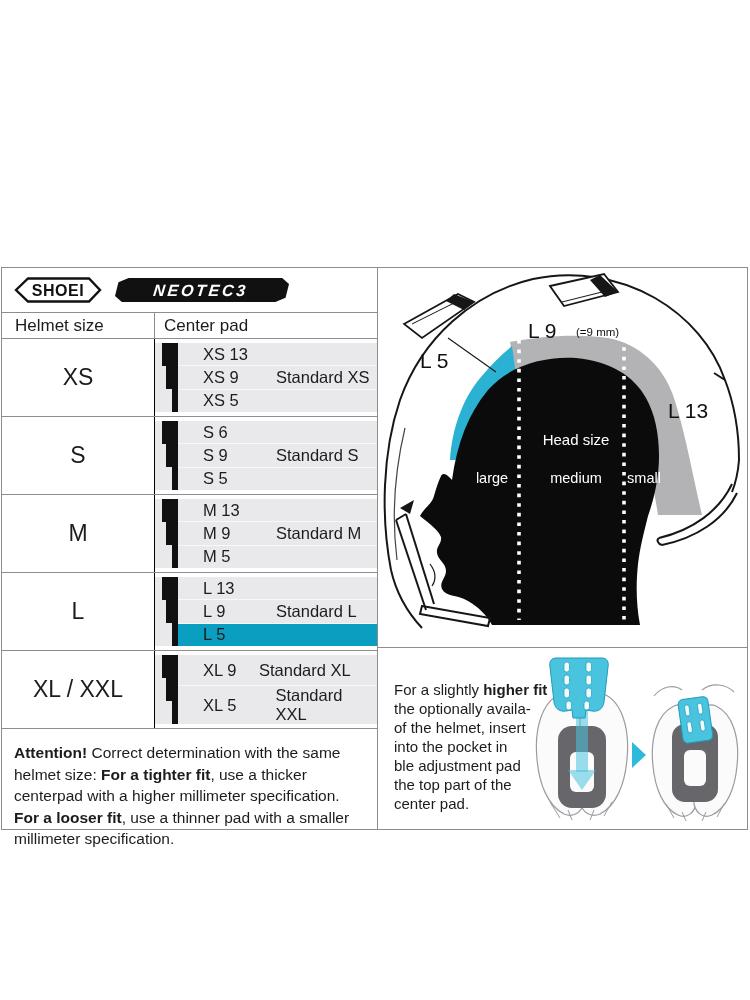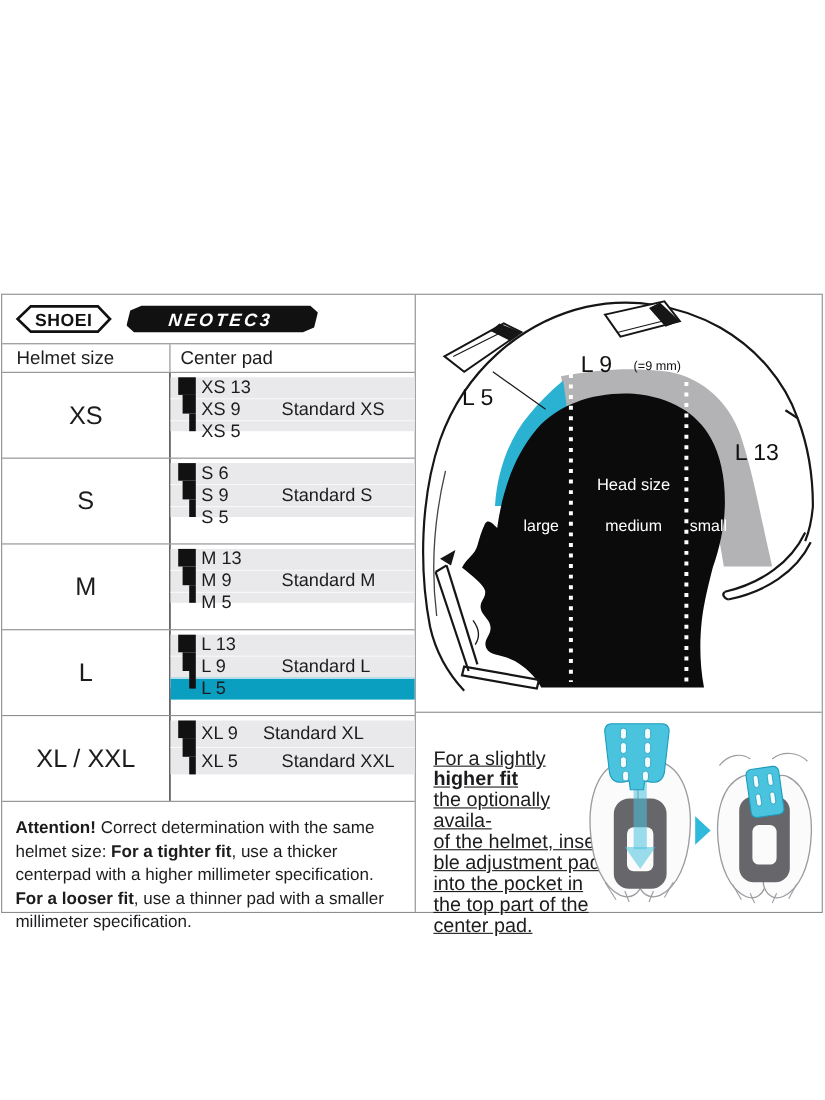--- a/index.html
+++ b/index.html
@@ -10,37 +10,37 @@
   
   .left-col{position:absolute;left:0;top:0;width:375px;height:100%;border-right:1px solid #8d8d91;}
   .logo-row{height:45px;border-bottom:1px solid #8d8d91;display:flex;align-items:center;gap:12px;padding-left:11px;box-sizing:border-box;}
   .col-headers{height:25px;border-bottom:1px solid #8d8d91;display:flex;font-size:17px;}
   .col-headers .c1{width:153px;border-right:1px solid #8d8d91;box-sizing:border-box;display:flex;align-items:center;padding-left:13px;}
   .col-headers .c2{flex:1;display:flex;align-items:center;padding-left:9px;}
   .size-group{height:78px;border-bottom:1px solid #8d8d91;display:flex;box-sizing:border-box;}
   .size-cell{width:153px;border-right:1px solid #000000;box-sizing:border-box;
              display:flex;align-items:center;justify-content:center;font-weight:normal;font-size:23px;}
   .pad-cell{flex:1;position:relative;padding:4px 0;box-sizing:border-box;}
-  .gray-block{position:relative;height:49px;background:#e9e9ec;display:flex;flex-direction:column;}
+  .gray-block{position:relative;height:69px;background:#e9e9ec;display:flex;flex-direction:column;padding-left:20px;}
   .prow{flex:1;display:flex;align-items:center;position:relative;}
   .prow + .prow{border-top:1px solid #f8f8fa;gap:17px;}
   .prow .pad{margin-left:28px;font-size:16.5px;width:56px;}
   .prow .std{font-size:16.5px;}
   .prow.hl{background:#0a9ec0;}
   .bars{position:absolute;left:0;top:0;bottom:0;width:23px;display:flex;flex-direction:column;z-index:2;}
   .bars div{background:#111;margin-left:auto;flex:1;}
   .bars .b13{width:16px}.bars .b9{width:12px}.bars .b5{width:6px}
   .attention{height:101px;padding:13px 14px 12px 12px;box-sizing:border-box;font-size:15.5px;line-height:21.5px;}
   .attention b{font-weight:bold;}
   
   .right-col{position:absolute;left:376px;top:0;width:369px;height:100%;}
   .diagram{height:380px;border-bottom:1px solid #8d8d91;position:relative;box-sizing:border-box;}
   .diagram svg{display:block;}
   .fit-panel{position:relative;height:181px;}
-  .fit-text{position:absolute;left:16px;top:32px;width:160px;font-size:18px;line-height:19px;text-decoration:underline;}
+  .fit-text{position:absolute;left:16px;top:32px;width:160px;font-size:15px;line-height:19px;}
   .fit-text b{font-weight:bold;}
   .pads{position:absolute;left:150px;top:6px;}
   svg text{font-family:"Liberation Sans",sans-serif;}
 </style>
 </head>
 <body>
 
 <div class="canvas">
   <div class="sheet">
 
@@ -242,22 +242,22 @@
           <text x="198" y="215" font-size="14.5" fill="#fff" text-anchor="middle">medium</text>
           <text x="266" y="215" font-size="14.5" fill="#fff" text-anchor="middle">small</text>
         </svg>
       </div>
 
       <div class="fit-panel">
         <div class="fit-text">
           <div><span>For a slightly </span><b>higher fit</b></div>
           <div>the optionally availa-</div>
           <div>of the helmet, insert</div>
+          <div>into the pocket in</div>
           <div>ble adjustment pad</div>
-          <div>into the pocket in</div>
           <div>the top part of the</div>
           <div>center pad.</div>
         </div>
 
         <svg class="pads" width="218" height="170" viewBox="0 0 218 170">
 
           <g>
             <path d="M 32 40 C 14 48 6 75 9 105 C 11 130 20 152 36 160 C 46 164 54 158 56 148 L 56 55 C 52 44 42 36 32 40 Z" fill="#fbfbfc" stroke="#9b9ba1" stroke-width="1.2"></path>
             <path d="M 76 40 C 94 48 102 75 99 105 C 97 130 88 152 72 160 C 62 164 54 158 52 148 L 52 55 C 56 44 66 36 76 40 Z" fill="#fbfbfc" stroke="#9b9ba1" stroke-width="1.2"></path>
             <path d="M 22 148 L 32 164 M 40 156 L 44 166 M 66 156 L 62 166 M 84 148 L 76 162" stroke="#9b9ba1" stroke-width="1" fill="none"></path>

